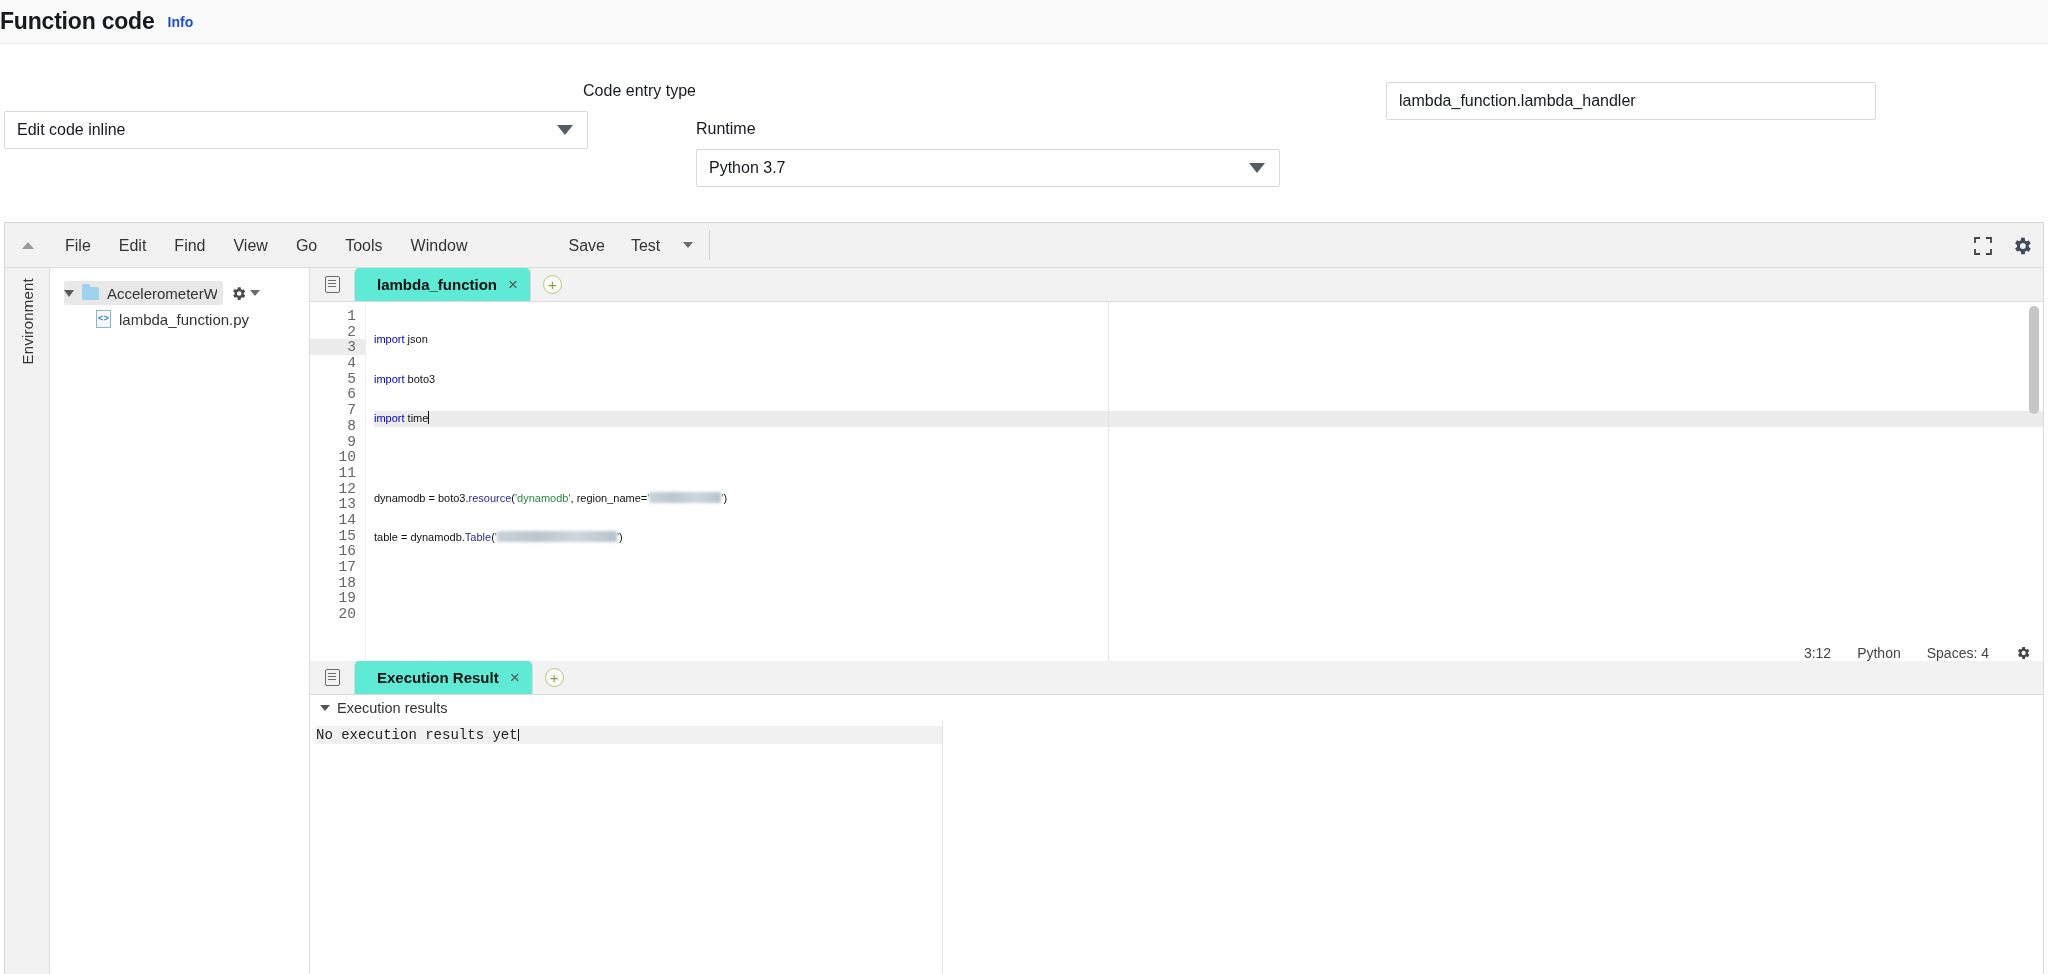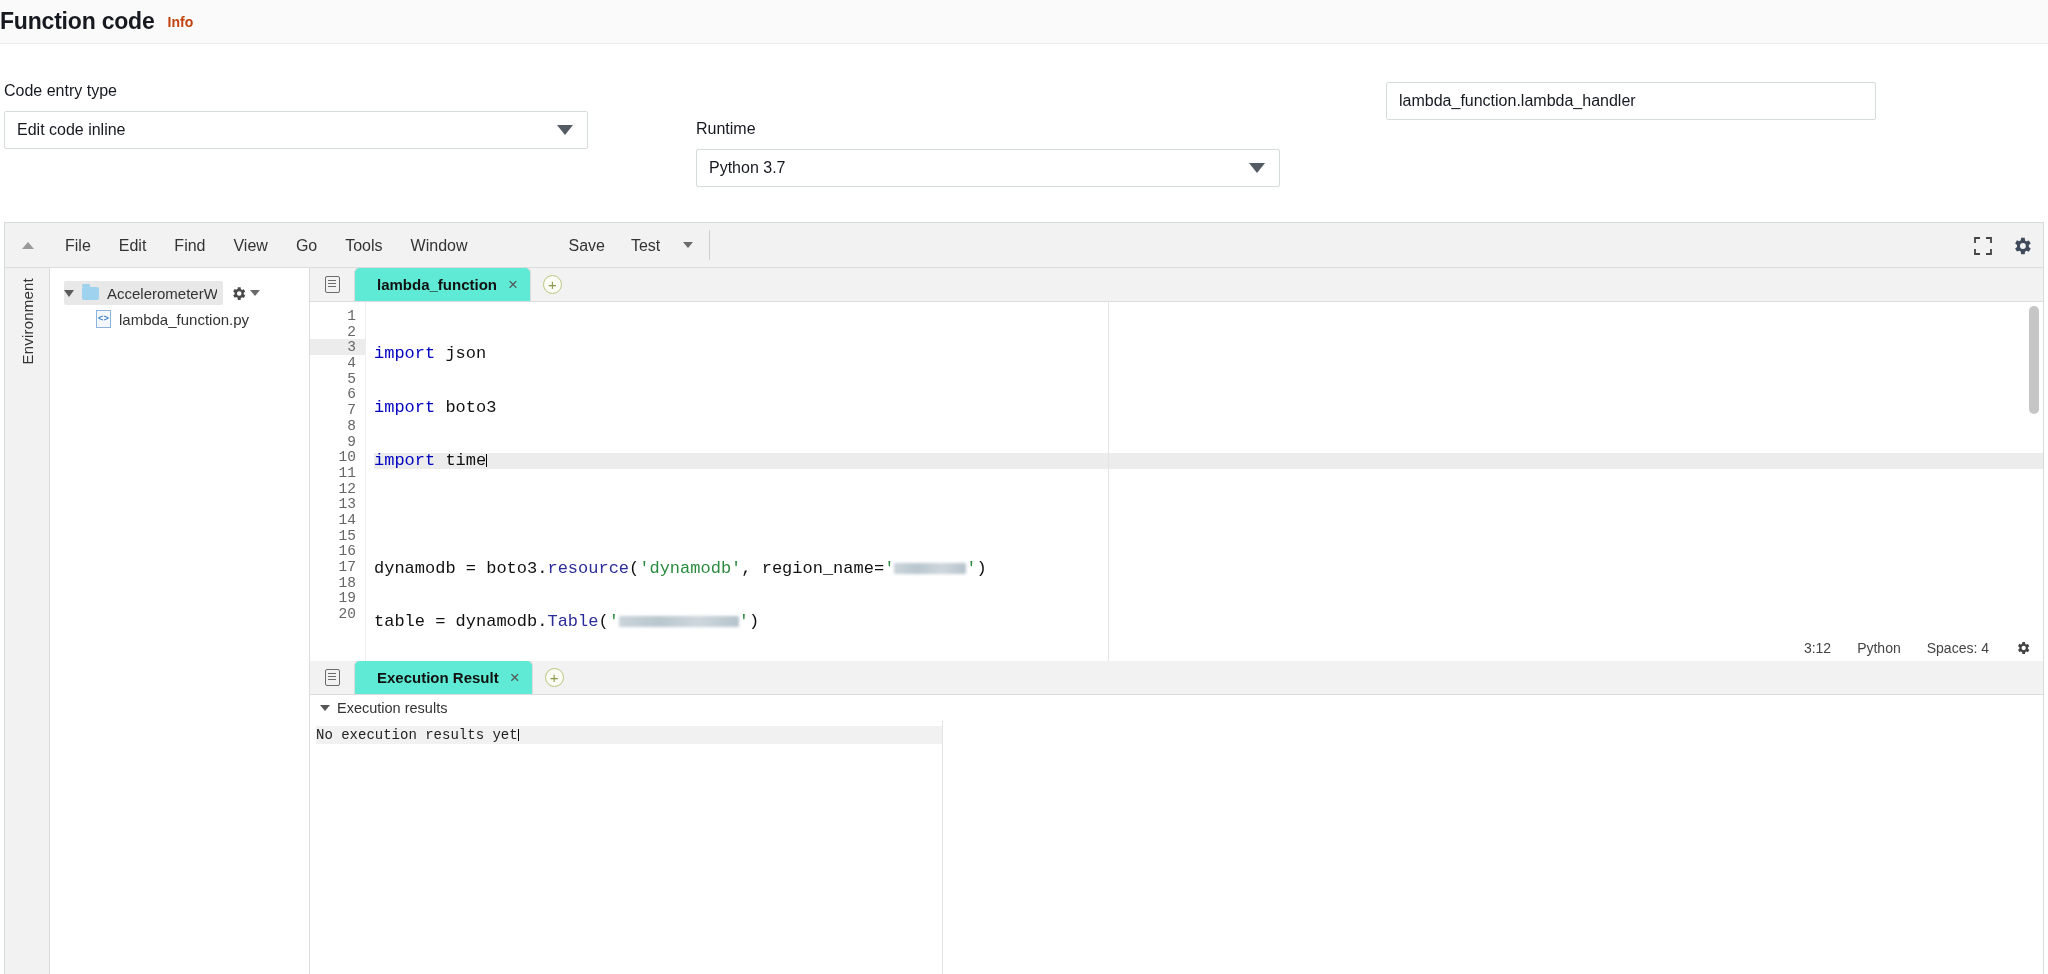--- a/index.html
+++ b/index.html
@@ -19,34 +19,34 @@
     align-items: center;
   }
   .page-title {
     font-size: 23px;
     font-weight: bold;
     color: #16191f;
     letter-spacing: -0.2px;
   }
   .info-link {
     font-size: 14px;
-    color: #c2410c;
+    color: #1d4ed8;
     font-weight: bold;
     margin-left: 13px;
     cursor: pointer;
   }
 
   
   .form-row {
     display: flex;
     padding: 38px 4px 0 4px;
     gap: 0;
   }
   .field { position: relative; }
-  .field.code-entry { width: 692px; }
+  .field.code-entry { width: 692px; text-align: right; }
   .field.runtime { width: 690px; margin-top: 38px; }
   .field.handler { width: 490px; }
   .field-label {
     font-size: 16px;
     color: #16191f;
     margin-bottom: 11px;
     display: block;
   }
   .field-label .info-link { font-size: 13px; margin-left: 10px; }
   .select-box, .text-box {
@@ -319,22 +319,22 @@
     font-family: "Liberation Mono", monospace;
     font-size: 14.5px;
     color: #666666;
     user-select: none;
   }
   .gutter div { height: 15.7px; padding-right: 9px; }
   .gutter div.cur { background: #ececec; }
   .code-lines {
     flex: 1;
     padding-top: 6px;
-    font-family: Liberation Mono, monospace;
-    font-size: 17px;
+    font-family: Liberation Sans, sans-serif;
+    font-size: 11px;
     color: #111111;
     white-space: pre;
     position: relative;
     padding-left: 8px;
   }
   .code-lines .ln { height: 15.7px; line-height: 15.7px; }
   .code-lines .ln.cur { background: #ececec; }
   .kw  { color: #0000c0; }
   .str { color: #2a8a3e; }
   .fn  { color: #2b2b99; }
@@ -375,21 +375,21 @@
     background: transparent;
   }
 
   
   .statusbar {
     position: absolute;
     right: 0;
     bottom: 0;
     height: 26px;
     display: flex;
-    align-items: center;
+    align-items: flex-end;
     gap: 26px;
     padding-right: 12px;
     font-size: 14px;
     color: #444444;
     background: #ffffff;
   }
   .statusbar span { cursor: pointer; }
   .exec-tabstrip {
     height: 34px;
     background: #f2f2f2;

